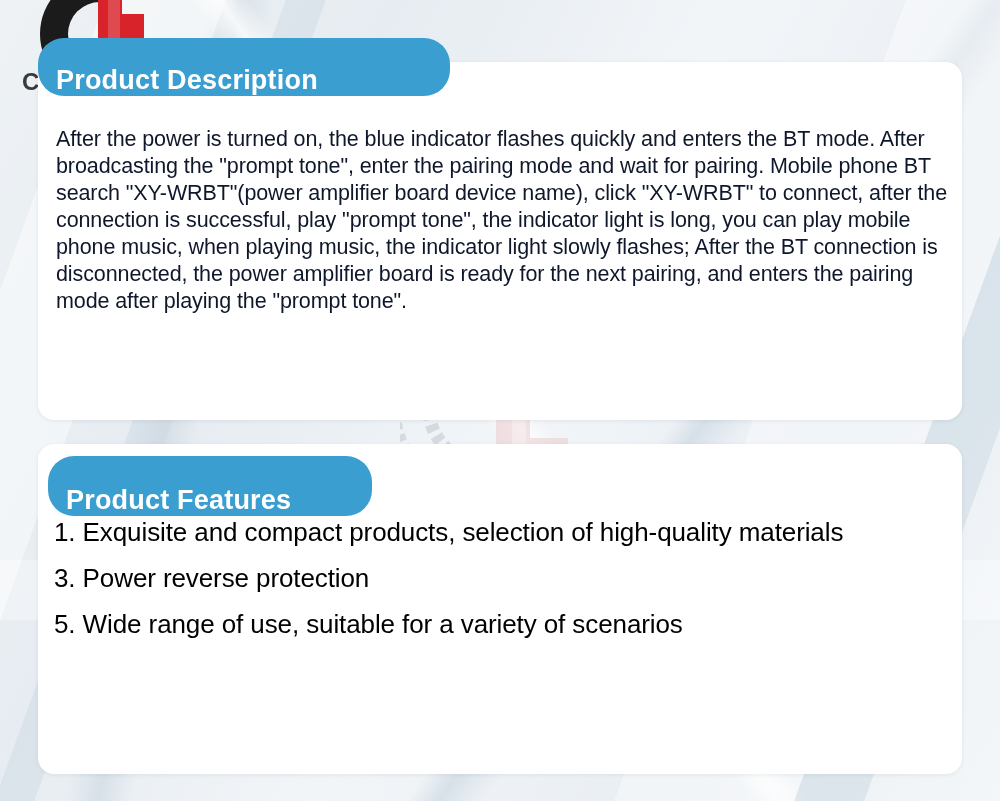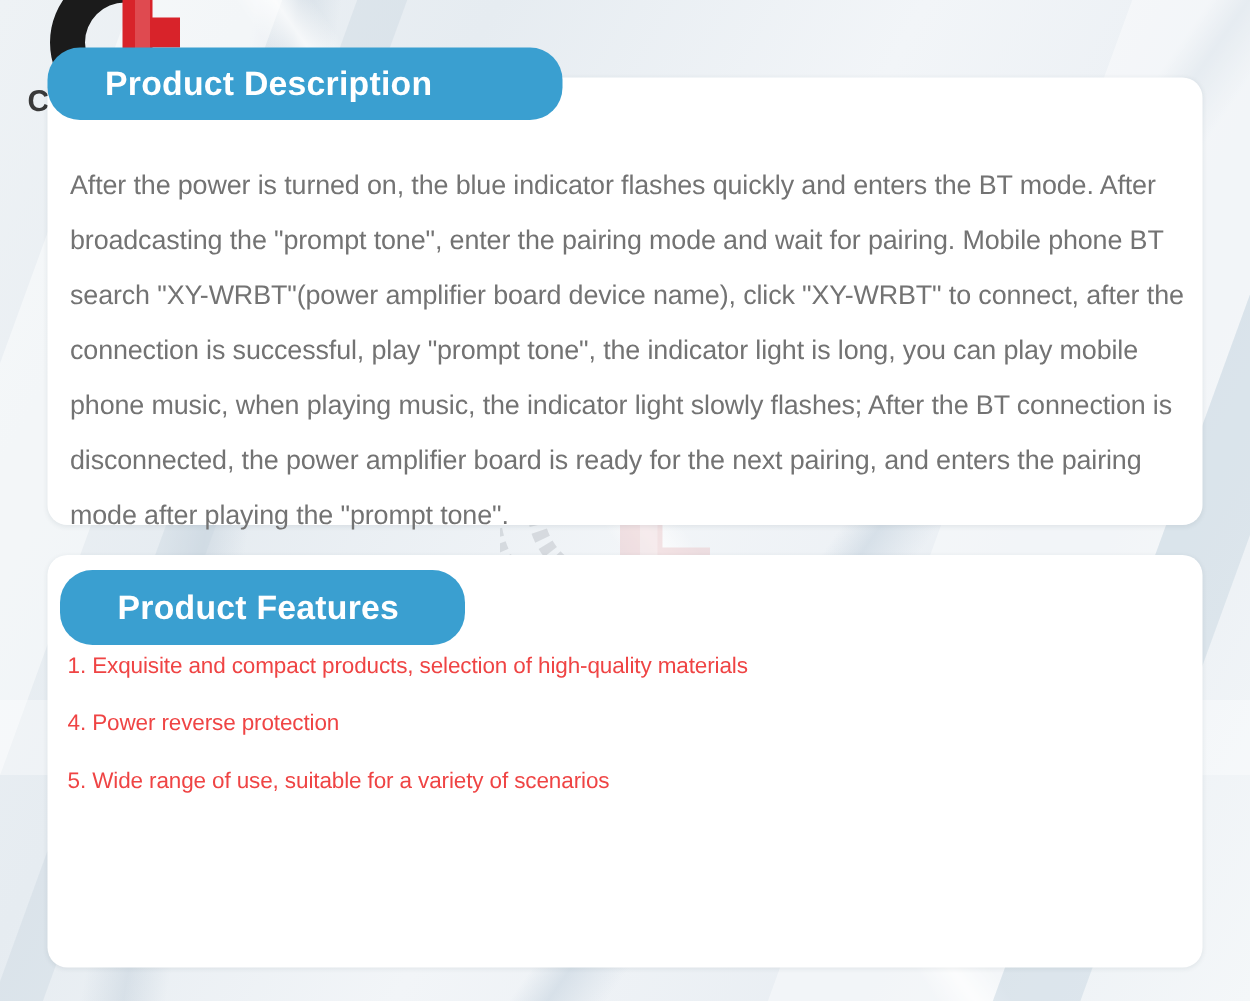--- a/index.html
+++ b/index.html
@@ -93,22 +93,22 @@
     width: 924px;
     height: 330px;
   }
 
   
   .pill {
     position: absolute;
     background: #3a9fd0;
     border-radius: 26px;
     display: flex;
-    align-items: center;
-    padding: 0 46px;
+    align-items: flex-end;
+    padding: 0 18px;
     box-sizing: border-box;
     color: #ffffff;
     font-size: 27px;
     font-weight: 700;
     letter-spacing: 0.2px;
     white-space: nowrap;
   }
   #desc-pill {
     left: 38px;
     top: 38px;
@@ -122,38 +122,38 @@
     min-width: 324px;
   }
 
   
   .desc-body {
     position: absolute;
     left: 56px;
     top: 126px;
     width: 896px;
     font-size: 21.5px;
-    line-height: 44px;
-    color: #737373;
+    line-height: 27px;
+    color: #0f172a;
     letter-spacing: -0.1px;
   }
 
   .feature-list {
     position: absolute;
     left: 54px;
     top: 520px;
     width: 880px;
     margin: 0;
     padding: 0;
     list-style: none;
   }
   .feature-list li {
-    font-size: 18px;
+    font-size: 26px;
     line-height: 25px;
-    color: #ef4444;
+    color: #000000;
     margin-bottom: 21px;
     letter-spacing: -0.1px;
     white-space: nowrap;
   }
 </style>
 </head>
 <body>
 
 <div class="page-bg">
   <div class="bg-streak s1"></div>
@@ -189,15 +189,15 @@
   <span>Product Description</span>
 </div>
 <div class="desc-body">After the power is turned on, the blue indicator flashes quickly and enters the BT mode. After broadcasting the "prompt tone", enter the pairing mode and wait for pairing. Mobile phone BT search "XY-WRBT"(power amplifier board device name), click "XY-WRBT" to connect, after the connection is successful, play "prompt tone", the indicator light is long, you can play mobile phone music, when playing music, the indicator light slowly flashes; After the BT connection is disconnected, the power amplifier board is ready for the next pairing, and enters the pairing mode after playing the "prompt tone".</div>
 
 <div class="card" id="features-card"></div>
 <div class="pill" id="features-pill">
   <span>Product Features</span>
 </div>
 <ul class="feature-list">
   <li>1. Exquisite and compact products, selection of high-quality materials</li>
-  <li>4. Power reverse protection</li>
+  <li>3. Power reverse protection</li>
   <li>5. Wide range of use, suitable for a variety of scenarios</li>
 </ul>
 
 </body></html>

